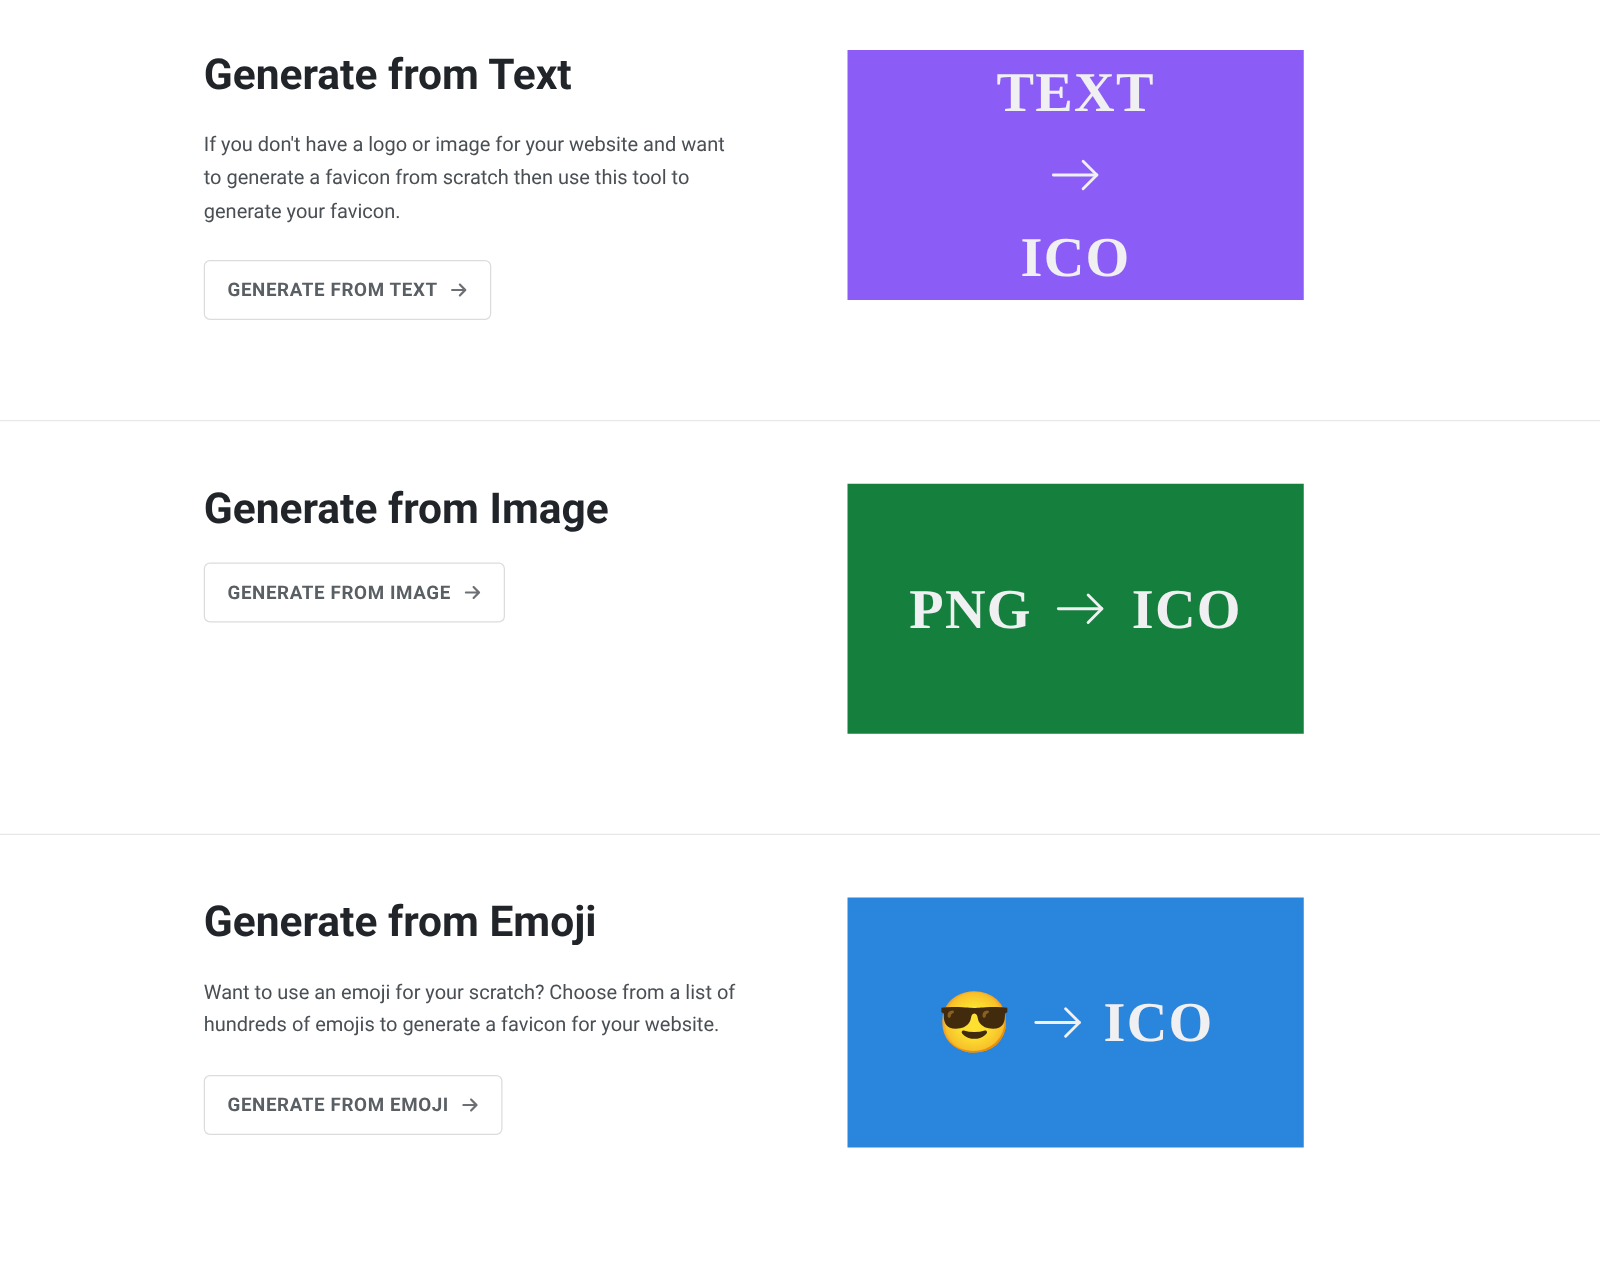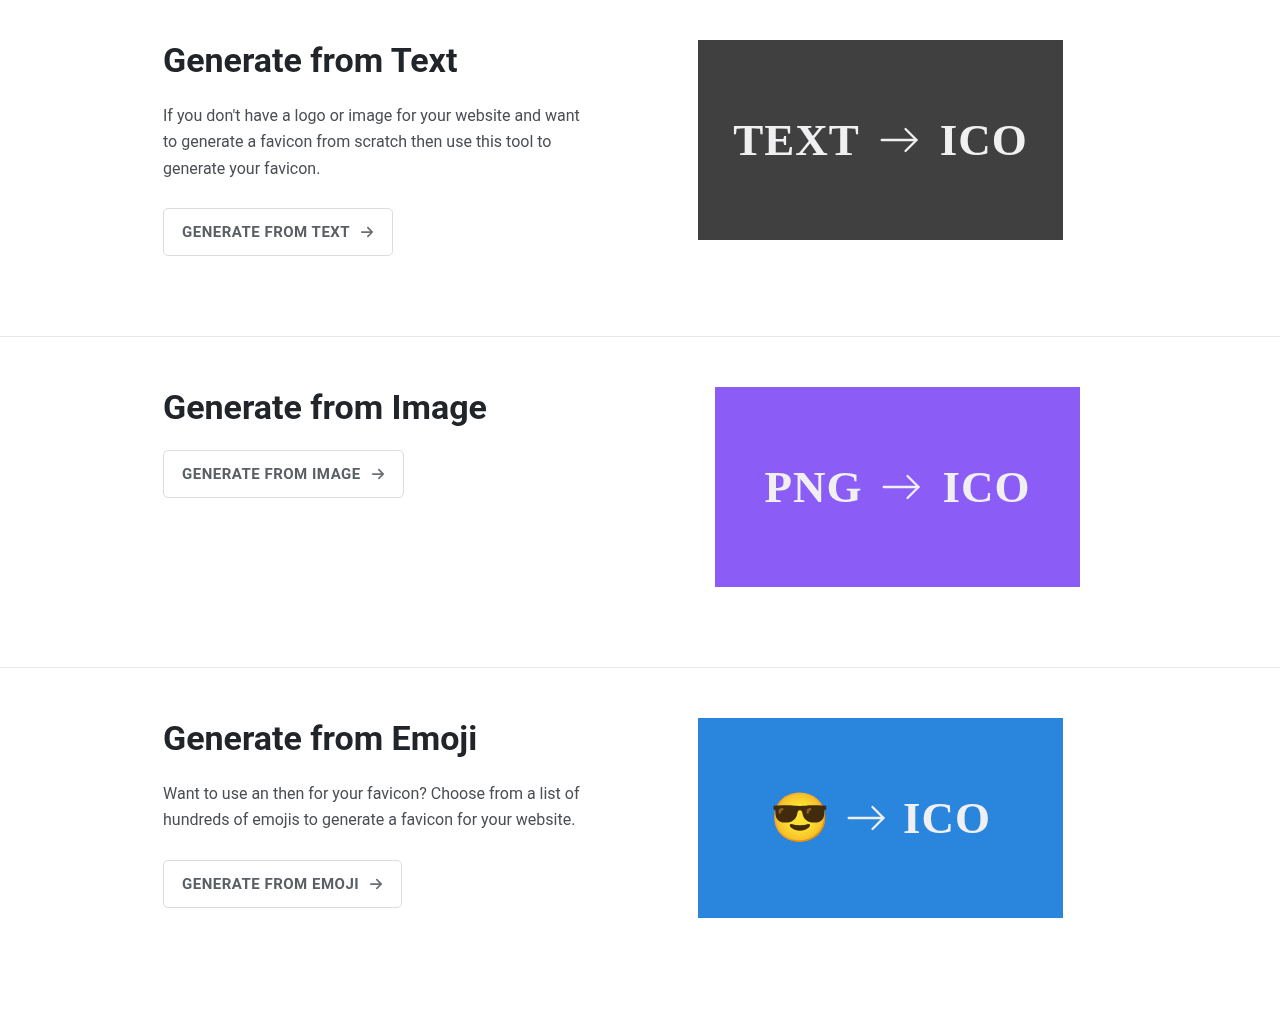--- a/index.html
+++ b/index.html
@@ -20,21 +20,21 @@
       border-bottom: 1px solid #e8e8e8;
     }
     .section:last-child {
       border-bottom: none;
     }
     .section-inner {
       display: flex;
       width: 100%;
       max-width: 1064px;
       margin-left: 163px;
-      gap: 80px;
+      gap: 60px;
     }
     .text-col {
       flex: 0 0 455px;
       padding-top: 0;
     }
     .heading {
       font-family: -apple-system, BlinkMacSystemFont, "Segoe UI", Roboto, sans-serif;
       font-size: 34px;
       font-weight: 700;
       color: #212529;
@@ -96,22 +96,22 @@
       width: 44px;
       height: 44px;
       stroke: #f0eff1;
       fill: none;
     }
     .emoji-glyph {
       font-size: 48px;
       line-height: 1;
       font-family: "Apple Color Emoji", "Segoe UI Emoji", "Noto Color Emoji", sans-serif;
     }
-    .bg-red { background: #404040; }
-    .bg-green { background: #8b5cf6; margin-left: 17px; }
+    .bg-red { background: #8b5cf6; flex-direction: column; }
+    .bg-green { background: #15803d; }
     .bg-blue { background: #2a85dd; }
     .section-emoji .visual-box {
       gap: 14px;
     }
     .section-text {
       padding-top: 40px;
     }
     .section-text .visual-box {
       height: 200px;
     }
@@ -176,21 +176,21 @@
         <span>ICO</span>
       </div>
     </div>
   </div>
 </div>
 
 <div class="section section-emoji">
   <div class="section-inner">
     <div class="text-col">
       <h2 class="heading">Generate from Emoji</h2>
-      <p class="description">Want to use an then for your favicon? Choose from a list of hundreds of emojis to generate a favicon for your website.</p>
+      <p class="description">Want to use an emoji for your scratch? Choose from a list of hundreds of emojis to generate a favicon for your website.</p>
       <button class="cta-button">
         <span>GENERATE FROM EMOJI</span>
         <span class="arrow-icon">
           <svg viewBox="0 0 448 512">
               <path d="M438.6 278.6l-160 160c-12.5 12.5-32.8 12.5-45.3 0s-12.5-32.8 0-45.3L338.7 288H32c-17.7 0-32-14.3-32-32s14.3-32 32-32h306.7L233.4 118.6c-12.5-12.5-12.5-32.8 0-45.3s32.8-12.5 45.3 0l160 160c12.5 12.5 12.5 32.8 0 45.3z"></path>
             </svg>
         </span>
       </button>
     </div>
     <div class="visual-col">

